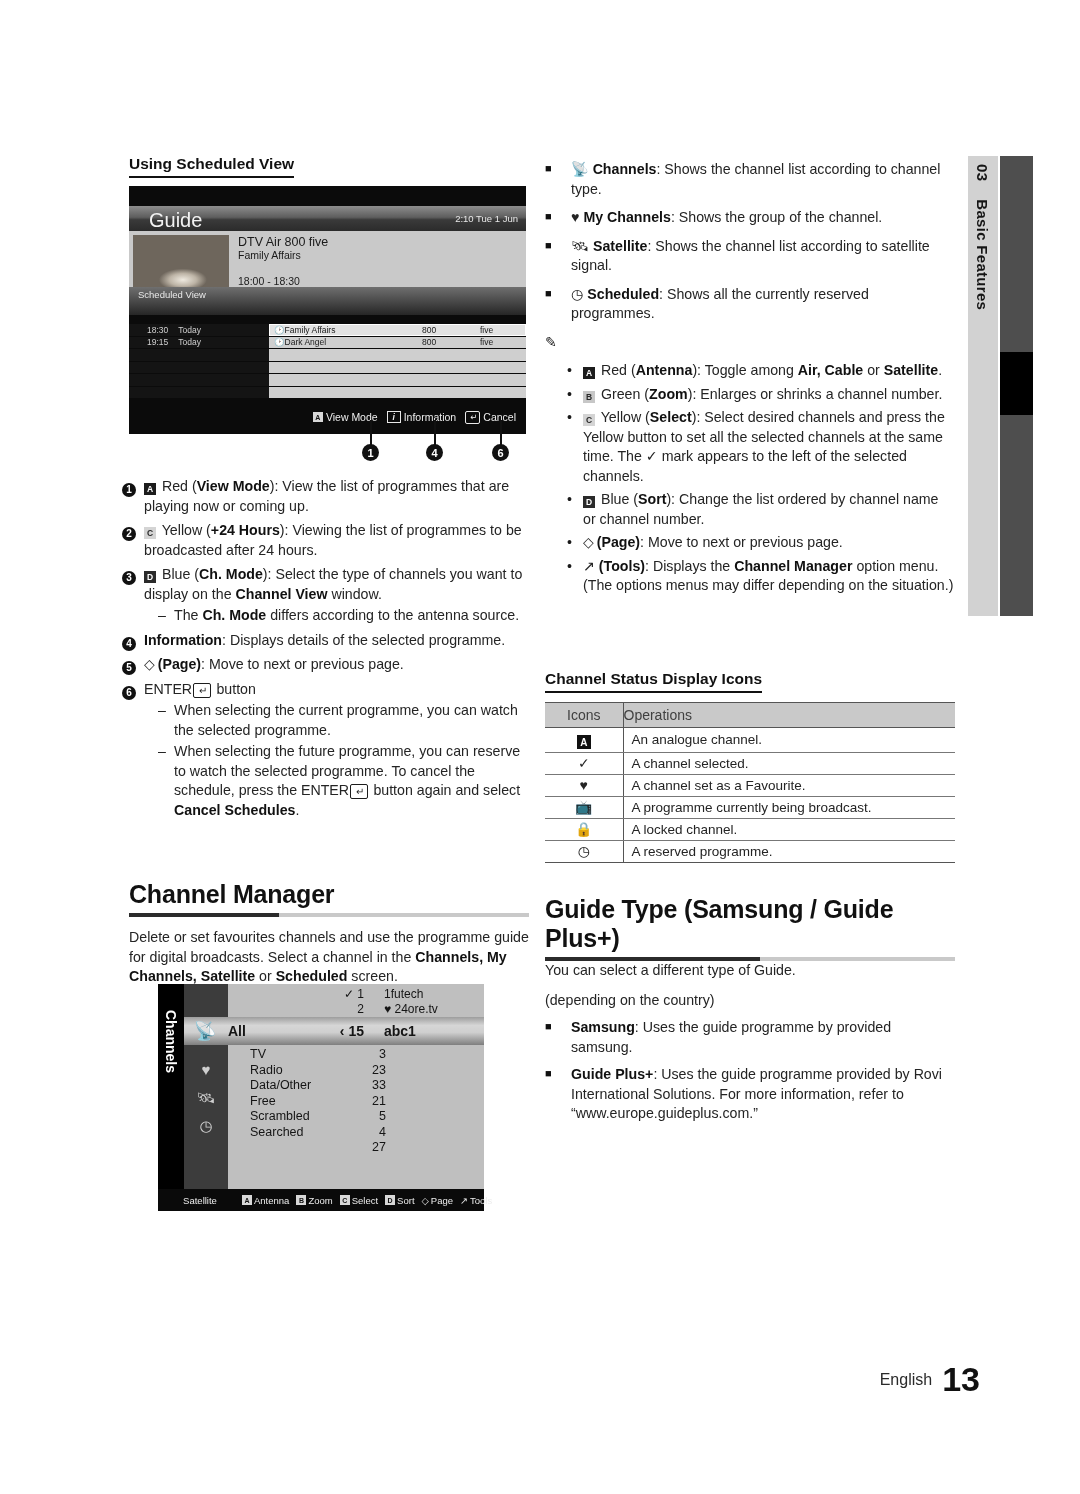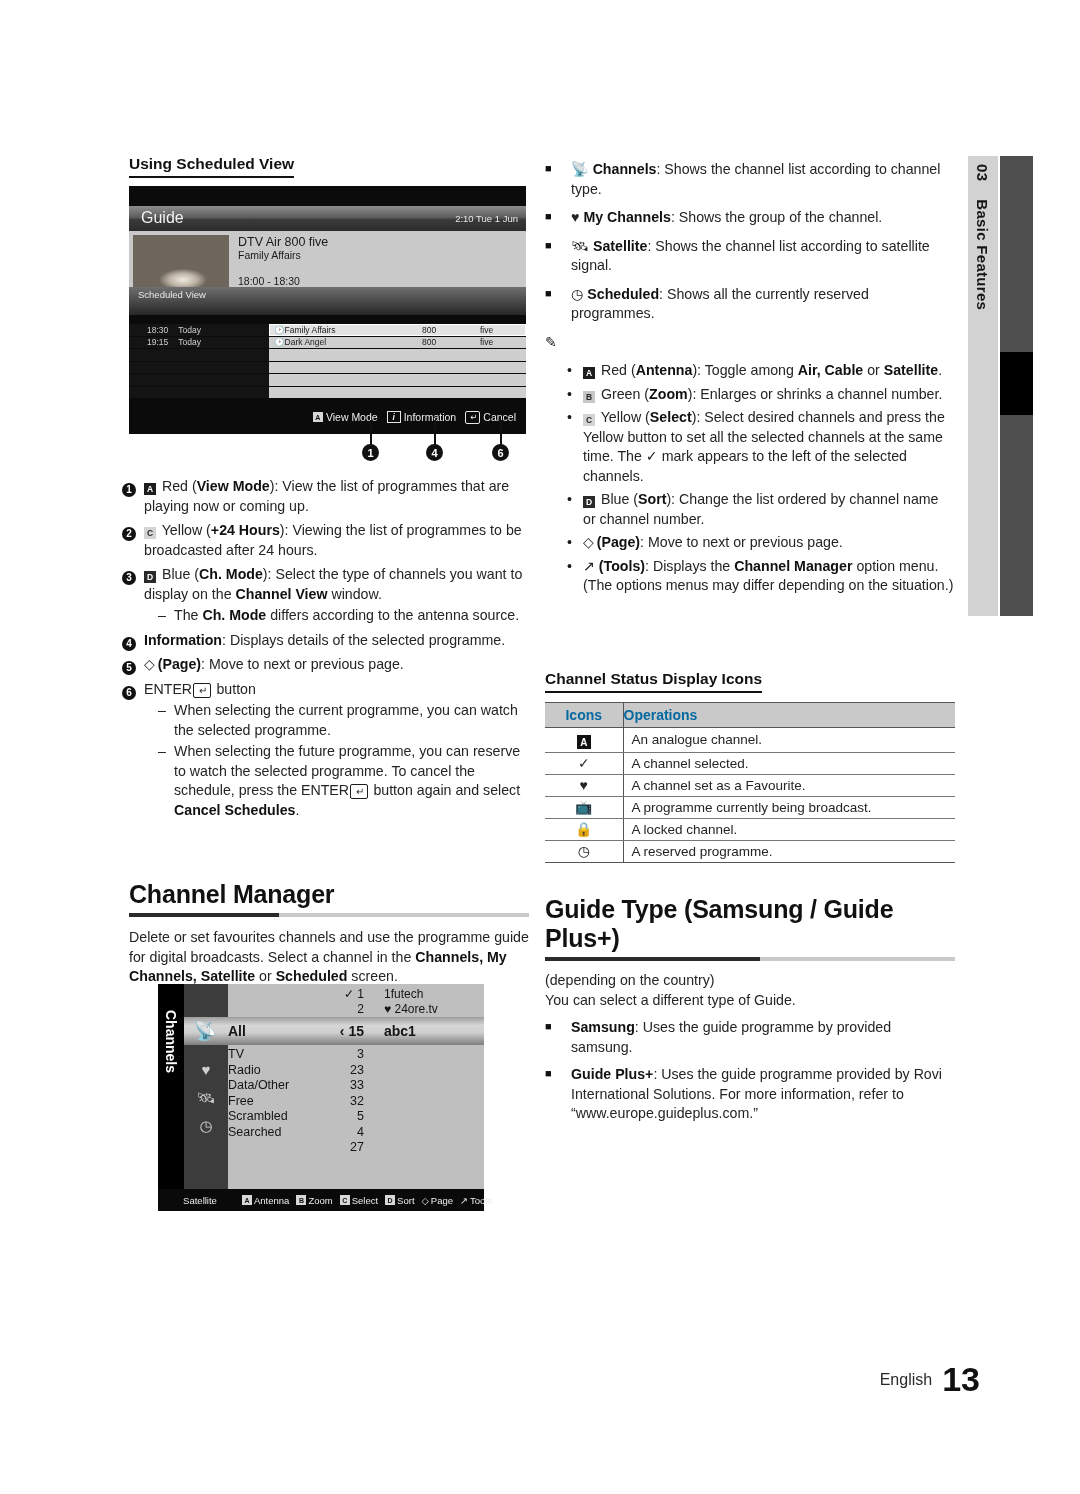--- a/index.html
+++ b/index.html
@@ -62,21 +62,21 @@
              padding:0 3px 0 5px; font-size:10px; line-height:13px; vertical-align:0px;
              margin:0 1px; }
   .pagegl{ font-size:14px; letter-spacing:-1px; }
 
   
   .shot-guide{ position:absolute; left:129px; top:186px; width:397px; height:248px;
                background:#0b0b0b; }
   .g-topbar{ height:20px; background:#0b0b0b; }
   .g-title{ height:25px; position:relative;
     background:linear-gradient(to bottom,#8d8d8d 0%,#5e5e5e 45%,#3a3a3a 55%,#2b2b2b 100%); }
-  .g-title .t{ position:absolute; left:12px; top:3px; font-size:16px; color:#f2f2f2; }
+  .g-title .t{ position:absolute; left:20px; top:3px; font-size:20px; color:#f2f2f2; }
   .g-title .clock{ position:absolute; right:8px; top:7px; font-size:9.5px; color:#e8e8e8; }
   .g-info{ height:56px; background:#c9c9c9; display:flex; padding:4px; }
   .g-thumb{ flex:0 0 96px; height:64px; position:relative; overflow:hidden;
     background:
       radial-gradient(ellipse 30px 14px at 52% 70%, #efeae0 0%, #bdb4a6 45%, #6e665c 80%),
       radial-gradient(ellipse 26px 10px at 48% 45%, #e8e2d6 0%, #9a9186 60%, #4b463f 100%),
       radial-gradient(ellipse 34px 12px at 50% 24%, #f2eee6 0%, #a39a8e 65%, #3d3a35 100%),
       linear-gradient(to bottom,#2a2721 0%,#4d4840 40%,#1d1b18 100%);
   }
   .g-thumb:after{ content:""; position:absolute; left:6px; bottom:4px; width:14px; height:4px;
@@ -141,34 +141,34 @@
   .cm-hrow .c2{ flex:0 0 58px; text-align:right; padding-right:6px; }
   .cm-hrow .c3{ flex:1 1 auto; padding-left:14px; }
   .cm-sel{ position:absolute; left:-44px; right:0; top:33px; height:28px;
     background:linear-gradient(to bottom,#9d9d9d 0%,#d6d6d6 30%,#cfcfcf 55%,#7e7e7e 100%);
     display:flex; align-items:center; font-size:14px; font-weight:bold; }
   .cm-sel .ico{ flex:0 0 44px; display:flex; align-items:center; justify-content:center;
                 font-size:18px; }
   .cm-sel .c1{ flex:0 0 84px; }
   .cm-sel .c2{ flex:0 0 58px; text-align:right; padding-right:6px; }
   .cm-sel .c3{ flex:1 1 auto; padding-left:14px; }
-  .cm-cols{ display:flex; position:absolute; left:0; right:0; top:61px; bottom:0; }
+  .cm-cols{ display:flex; position:absolute; left:0; right:0; top:61px; bottom:0;padding-left:22px; }
   .cm-colA{ flex:0 0 84px; padding-top:2px; }
   .cm-colB{ flex:0 0 58px; padding-top:2px; text-align:right; padding-right:6px; }
   .cm-colC{ flex:1 1 auto; padding-top:2px; padding-left:14px; }
   .cm-li{ font-size:12.5px; line-height:15.5px; }
   .cm-foot{ position:absolute; left:0; right:0; bottom:0; height:22px; background:#0a0a0a;
             display:flex; align-items:center; color:#ededed; font-size:9.5px; }
   .cm-foot .sat{ flex:0 0 84px; text-align:center; }
   .cm-foot .keys{ display:flex; align-items:center; gap:7px; }
   .cm-foot .it{ display:flex; align-items:center; gap:2px; }
 
   
   .tbl{ width:100%; border-collapse:collapse; font-size:13.5px; color:#242424; }
-  .tbl th{ background:#c9c9c9; font-weight:bold; font-size:14px; color:#0369a1;
+  .tbl th{ background:#c9c9c9; font-weight:normal; font-size:14px; color:#404040;
            padding:4px 0 4px 0; text-align:left; border-top:1.6px solid #555;
            border-bottom:1.6px solid #555; }
   .tbl th.ic{ width:78px; text-align:center; border-right:1.6px solid #555; }
   .tbl td{ padding:2.5px 0 2.5px 8px; border-bottom:1.2px solid #777; }
   .tbl td.ic{ text-align:center; padding-left:0; border-right:1.6px solid #555;
               font-size:14px; }
   .tbl tr:last-child td{ border-bottom:1.6px solid #555; }
   .icA{ display:inline-flex; align-items:center; justify-content:center;
         width:14px; height:14px; background:#111; color:#fff; font-size:10px;
         font-weight:bold; vertical-align:-2px; }
@@ -368,21 +368,21 @@
             <div class="cm-li">Radio</div>
             <div class="cm-li">Data/Other</div>
             <div class="cm-li">Free</div>
             <div class="cm-li">Scrambled</div>
             <div class="cm-li">Searched</div>
           </div>
           <div class="cm-colB">
             <div class="cm-li">3</div>
             <div class="cm-li">23</div>
             <div class="cm-li">33</div>
-            <div class="cm-li">32</div>
+            <div class="cm-li">21</div>
             <div class="cm-li">5</div>
             <div class="cm-li">4</div>
             <div class="cm-li">27</div>
           </div>
         </div>
       </div>
     </div>
     <div class="cm-foot">
       <div class="sat">Satellite</div>
       <div class="keys">
@@ -502,22 +502,22 @@
       </tr>
     </tbody>
       </table>
   </div>
 
   <div style="position:absolute;left:545px;top:895px;width:410px;">
     <div class="h-big">Guide Type (Samsung / Guide Plus+)</div>
     <div class="rule">
         <div class="dark" style="width:215px"></div>
       </div>
+    <div class="p">You can select a different type of Guide.</div>
     <div class="p" style="margin-top:10px">(depending on the country)</div>
-    <div class="p">You can select a different type of Guide.</div>
 
     <div class="row" style="margin-top:8px;margin-bottom:8px">
       <div class="sq"><i>■</i></div>
       <div class="rowbody p"><b>Samsung</b>: Uses the guide programme by provided samsung.</div>
     </div>
     <div class="row">
       <div class="sq"><i>■</i></div>
       <div class="rowbody p"><b>Guide Plus+</b>: Uses the guide programme provided by Rovi International Solutions. For more information, refer to “www.europe.guideplus.com.”</div>
     </div>
   </div>

